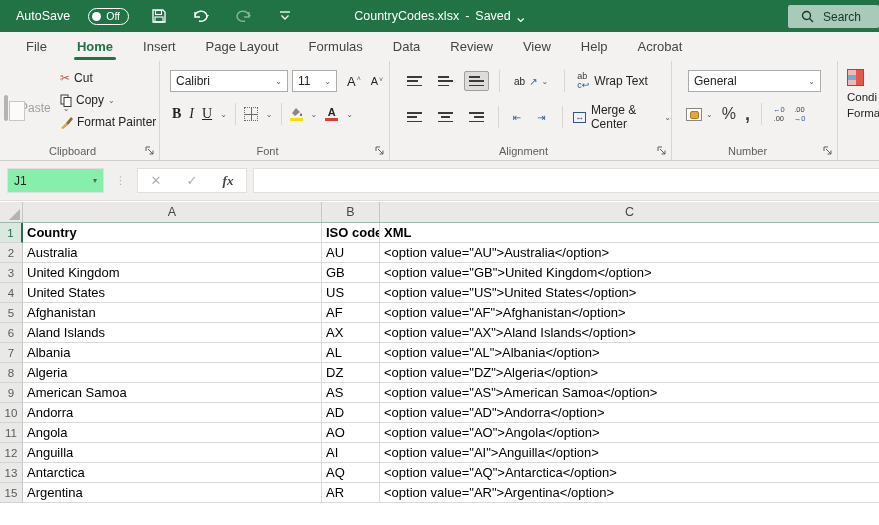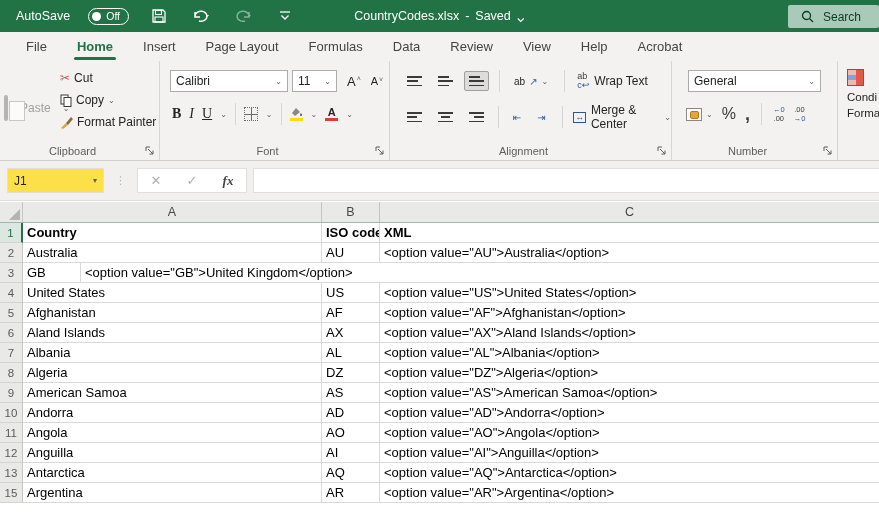--- a/index.html
+++ b/index.html
@@ -80,21 +80,21 @@
   .g-styles { width:41px; border-right:none; }
   .cond-wrap { position:absolute; left:9px; top:8px; display:flex; flex-direction:column; align-items:flex-start; gap:4px; }
   .cf-icon { width:17px; height:17px; border:1px solid #c23b22; display:grid; grid-template-columns:1fr 1fr; grid-template-rows:1fr 1fr 1fr; }
   .cf-icon i:nth-child(1){background:#f0b9b2;} .cf-icon i:nth-child(2){background:#e4584a;}
   .cf-icon i:nth-child(3){background:#7ba7e0;} .cf-icon i:nth-child(4){background:#e4584a;}
   .cf-icon i:nth-child(5){background:#f0b9b2;} .cf-icon i:nth-child(6){background:#e4584a;}
   .cond-text { font-size:11.5px; color:#252423; line-height:1.35; white-space:nowrap; }
 
   
   .formula-bar { height:40px; background:#f1f0ef; display:flex; align-items:center; padding:0 0 0 7px; gap:0; border-bottom:1px solid #e0dedc; }
-  .name-box { width:97px; height:25px; background:#fde047; border:1px solid #e1dfdd; display:flex; align-items:center; justify-content:space-between; padding:0 6px; font-size:12px; color:#252423; cursor:pointer; }
+  .name-box { width:97px; height:25px; background:#86efac; border:1px solid #e1dfdd; display:flex; align-items:center; justify-content:space-between; padding:0 6px; font-size:12px; color:#252423; cursor:pointer; }
   .fb-dots { color:#b5b3b1; font-size:11px; letter-spacing:0; margin:0 11px; }
   .fb-btns { height:25px; background:#fff; border:1px solid #e1dfdd; display:flex; align-items:center; gap:0; }
   .fb-btn { width:36px; text-align:center; font-size:13px; color:#b0aeac; cursor:pointer; }
   .fb-fx { color:#444; font-family:"Liberation Serif",serif; font-style:italic; font-weight:bold; }
   .formula-input { flex:1; height:25px; margin-left:6px; background:#fff; border:1px solid #e1dfdd; border-right:none; cursor:text; }
 
   
   .sheet { position:absolute; top:202px; left:0; right:0; bottom:0; background:#fff; }
   .colhdr-row { display:flex; height:21px; background:#e9e9e8; border-bottom:1px solid #9fb8ab; }
   .corner { width:23px; height:100%; border-right:1px solid #c6c5c4; position:relative; cursor:pointer; background:#e9e9e8; }
@@ -432,20 +432,21 @@
         <div class="cell cc">XML</div>
       </div>
       <div class="srow">
         <div class="rnum">2</div>
         <div class="cell ca">Australia</div>
         <div class="cell cb">AU</div>
         <div class="cell cc">&lt;option value="AU"&gt;Australia&lt;/option&gt;</div>
       </div>
       <div class="srow">
         <div class="rnum">3</div>
+        <div class="cell ca">United Kingdom</div>
         <div class="cell cb">GB</div>
         <div class="cell cc">&lt;option value="GB"&gt;United Kingdom&lt;/option&gt;</div>
       </div>
       <div class="srow">
         <div class="rnum">4</div>
         <div class="cell ca">United States</div>
         <div class="cell cb">US</div>
         <div class="cell cc">&lt;option value="US"&gt;United States&lt;/option&gt;</div>
       </div>
       <div class="srow">

